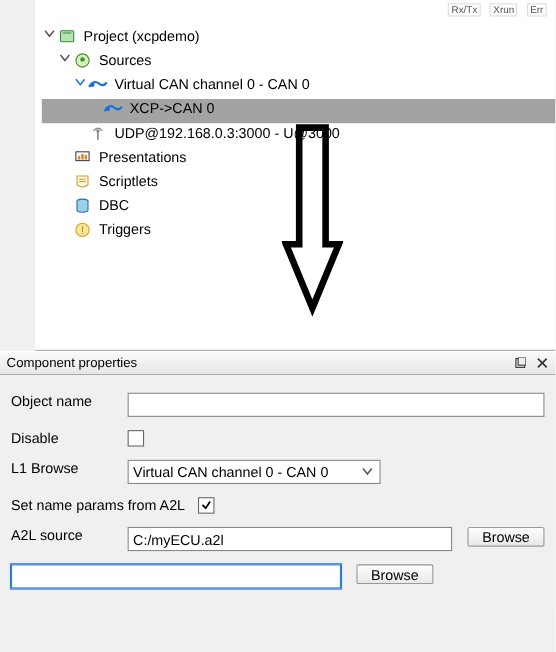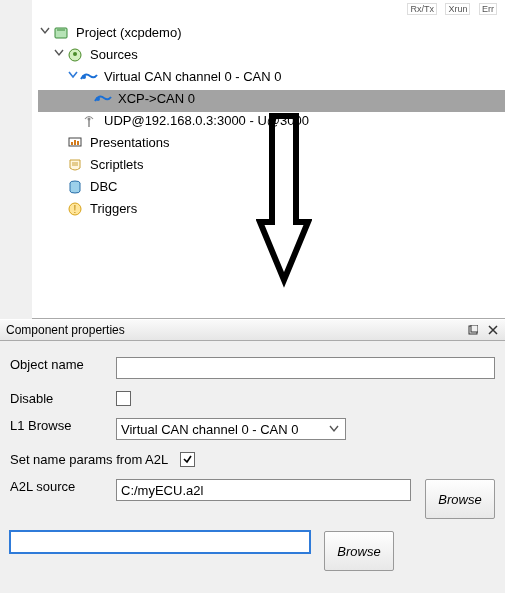--- a/index.html
+++ b/index.html
@@ -144,28 +144,27 @@
   .select .sel-arrow {
     width:14px;
     display:flex;
     align-items:center;
     justify-content:center;
   }
   .browse-row .text-input { max-width: 300px; }
   .browse-btn {
     margin-left: 14px;
     width: 70px;
-    height: 40px;
+    height: 18px;
     border: 1px solid #999;
     background: linear-gradient(#fefefe,#e8e8e8);
     cursor:pointer;
     font-size:13px;
     font-family:inherit;
     border-radius:2px;
-    font-style:italic;
   }
 </style>
 </head>
 <body>
 
 <div class="top-section">
   <div class="status-indicators">
     <span>Rx/Tx</span>
     <span>Xrun</span>
     <span>Err</span>

